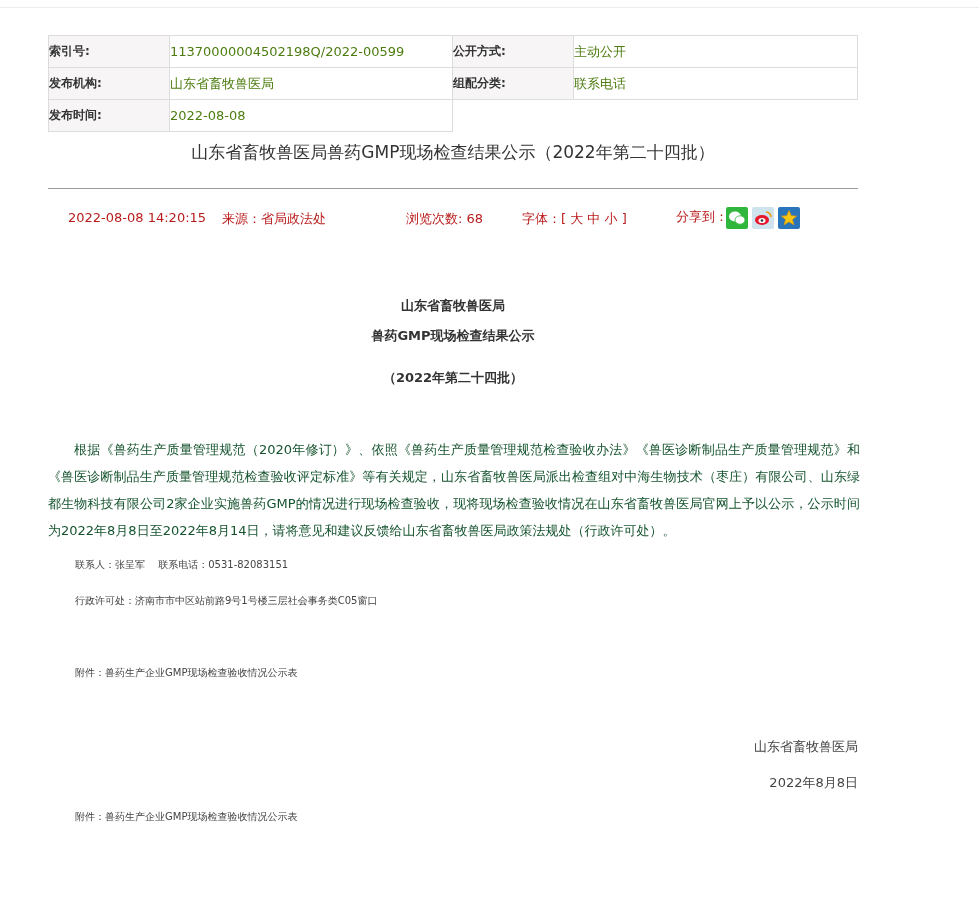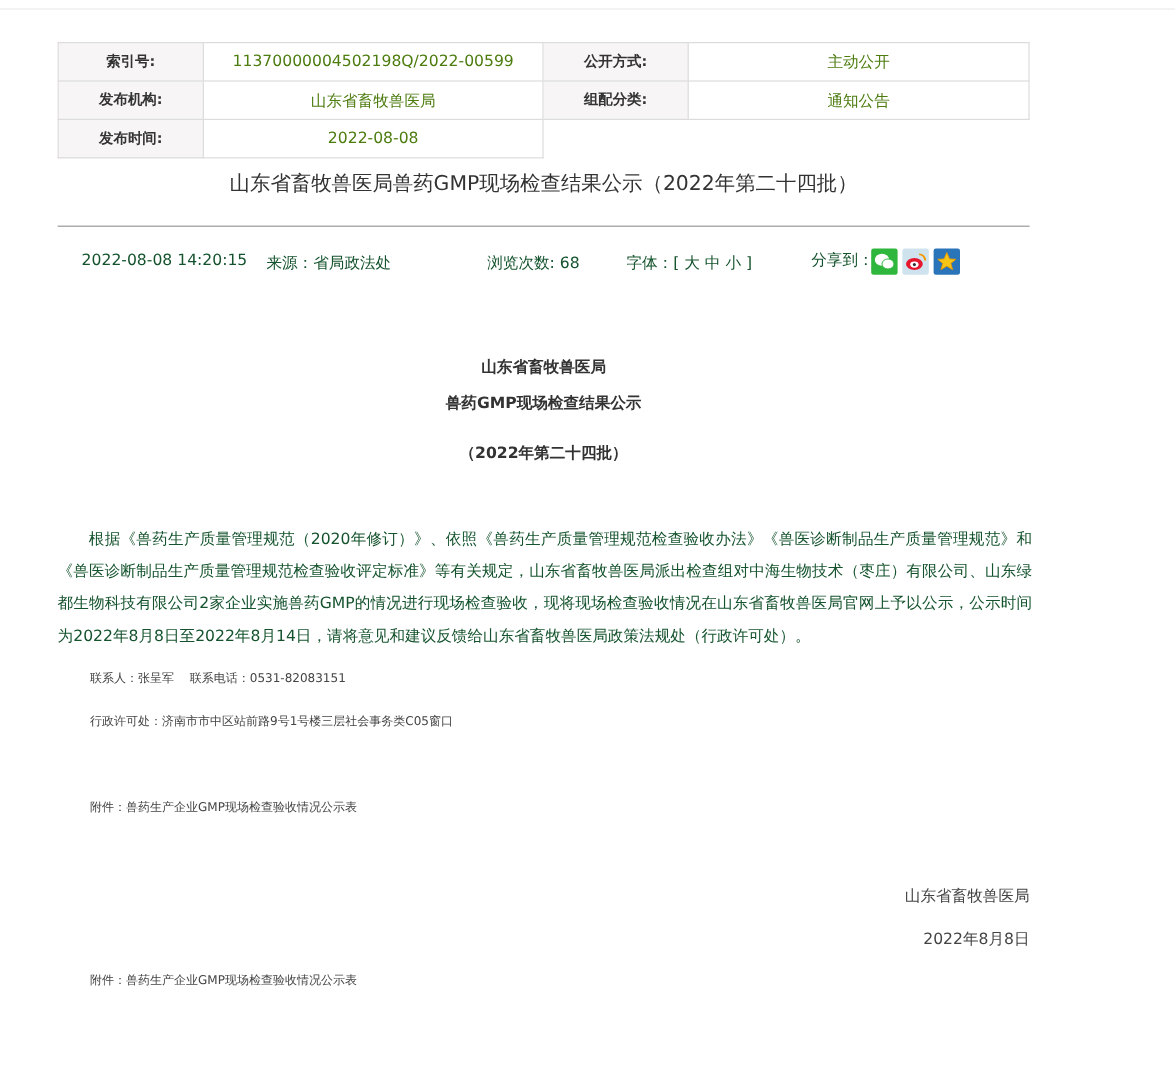--- a/index.html
+++ b/index.html
@@ -1,27 +1,27 @@
 <!DOCTYPE html>
 <html><head>
 <meta charset="utf-8">
 <style>
   html, body { margin:0; padding:0; background:#fff; }
   body { width:979px; height:905px; position:relative; overflow:hidden;
          font-family:"DejaVu Sans","Liberation Sans",sans-serif; color:#333; }
   .top-line { position:absolute; left:0; top:7px; width:979px; height:1px; background:#ececec; }
   .meta-table { position:absolute; left:48px; top:35px; border-collapse:collapse; font-size:13px; }
-  .meta-table td { border:1px solid #dcdcdc; height:31px; text-align:center; padding:0; }
+  .meta-table td { border:1px solid #dcdcdc; height:31px; padding:0; }
   .meta-table td.lbl { background:#f7f5f5; font-weight:bold; color:#333; font-size:12px; }
   .meta-table td.val { color:#4d7c0f; }
   .meta-table td.empty { border:none; border-top:1px solid #dcdcdc; }
   .title { position:absolute; left:48px; top:141px; width:810px; text-align:center;
            font-size:17px; color:#333; letter-spacing:0px; }
   .rule { position:absolute; left:48px; top:188px; width:810px; height:1px; background:#999; }
-  .info-row { position:absolute; top:208px; left:0; width:794px; height:22px; font-size:13px; color:#14532d; }
+  .info-row { position:absolute; top:208px; left:0; width:794px; height:22px; font-size:13px; color:#b91c1c; }
   .info-row span { position:absolute; top:2px; white-space:nowrap; }
   .share-icons { position:absolute; left:726px; top:207px; display:flex; gap:4px; }
   .share-icons .ic { width:22px; height:22px; border-radius:2px; display:flex; align-items:center; justify-content:center; }
   .ic-wechat { background:#2fb63d; }
   .ic-weibo { background:#cfe3ee; }
   .ic-star { background:#2a74b9; }
   .center-head { position:absolute; left:48px; width:810px; text-align:center; font-size:13px; font-weight:bold; color:#333; }
   .para { position:absolute; left:48px; width:812px; font-size:13px; line-height:27px; color:#14532d; text-indent:26px; text-align:justify; }
   .line { position:absolute; left:75px; font-size:10px; color:#444; white-space:nowrap; }
   .right { position:absolute; right:121px; font-size:13px; color:#444; white-space:nowrap; text-align:right; }
@@ -36,21 +36,21 @@
       <tr>
     <td class="lbl" style="width:120px">索引号:</td>
     <td class="val" style="width:282px">11370000004502198Q/2022-00599</td>
     <td class="lbl" style="width:120px">公开方式:</td>
     <td class="val" style="width:283px">主动公开</td>
   </tr>
   <tr>
     <td class="lbl">发布机构:</td>
     <td class="val">山东省畜牧兽医局</td>
     <td class="lbl">组配分类:</td>
-    <td class="val">通知公告</td>
+    <td class="val">联系电话</td>
   </tr>
   <tr>
     <td class="lbl">发布时间:</td>
     <td class="val">2022-08-08</td>
     <td class="empty" colspan="2"></td>
   </tr>
 </tbody>
   </table>
 
 <div class="title">山东省畜牧兽医局兽药GMP现场检查结果公示（2022年第二十四批）</div>

